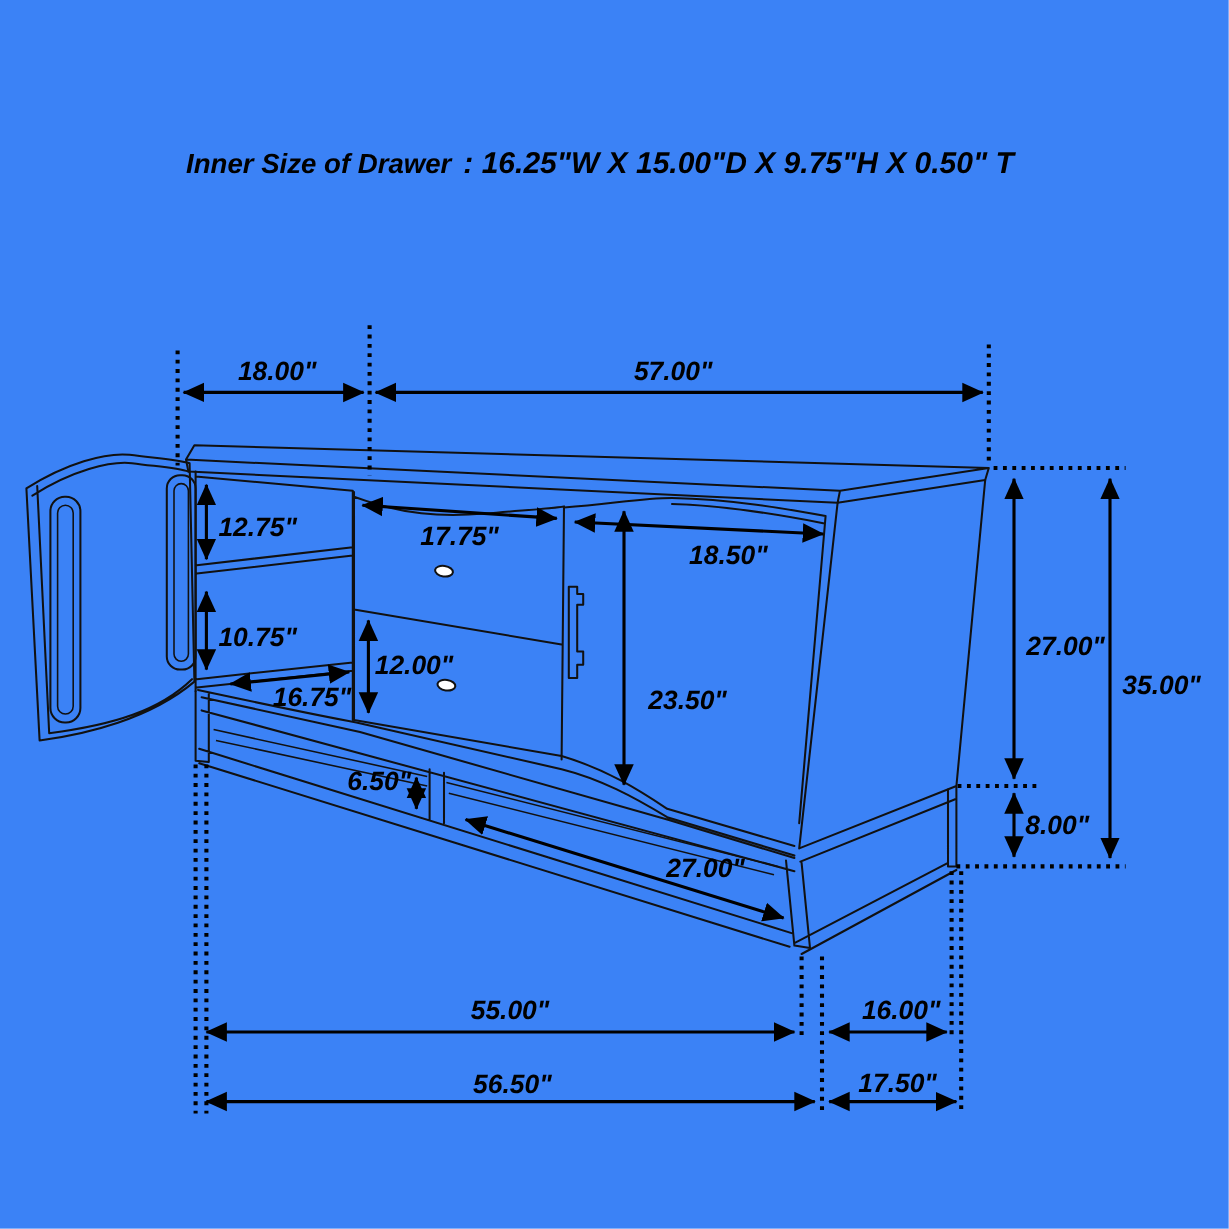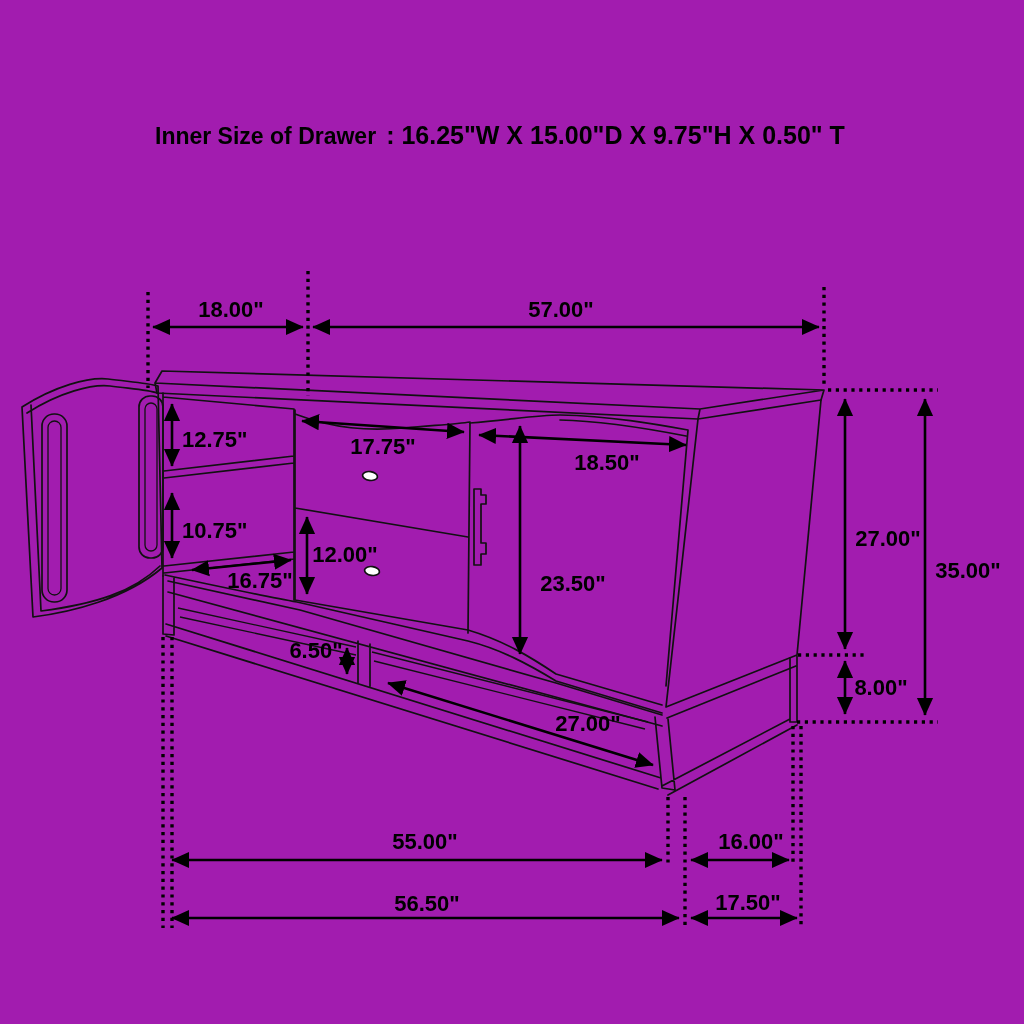--- a/index.html
+++ b/index.html
@@ -1,16 +1,16 @@
 <!DOCTYPE html>
 <html><head>
 <meta charset="utf-8">
 <style>
   html,body { margin:0; padding:0; background:#ffffff; }
-  .stage { position:relative; width:1024px; height:1024px; background:#a21caf; overflow:hidden; }
+  .stage { position:relative; width:1024px; height:1024px; background:#3b82f6; overflow:hidden;font-style:italic; }
   svg { display:block; }
   .f    { fill:none; stroke:#111; stroke-width:1.7; stroke-linecap:round; stroke-linejoin:round; }
   .fthin{ fill:none; stroke:#111; stroke-width:1.3; }
   .knob { fill:#fff; stroke:#111; stroke-width:1.7; }
   .dt   { fill:none; stroke:#000; stroke-width:3.4; stroke-dasharray:3.2 4.6; stroke-linecap:butt; }
   .dl   { fill:none; stroke:#000; stroke-width:2.6; }
   .lbl  { font-family:"Liberation Sans", sans-serif; font-weight:bold; font-size:22px; fill:#000; text-anchor:middle; }
   .lbl-s{ text-anchor:start; }
   .title{ font-family:"Liberation Sans", sans-serif; font-weight:bold; fill:#000; }
   .title-label{ font-size:23px; }

